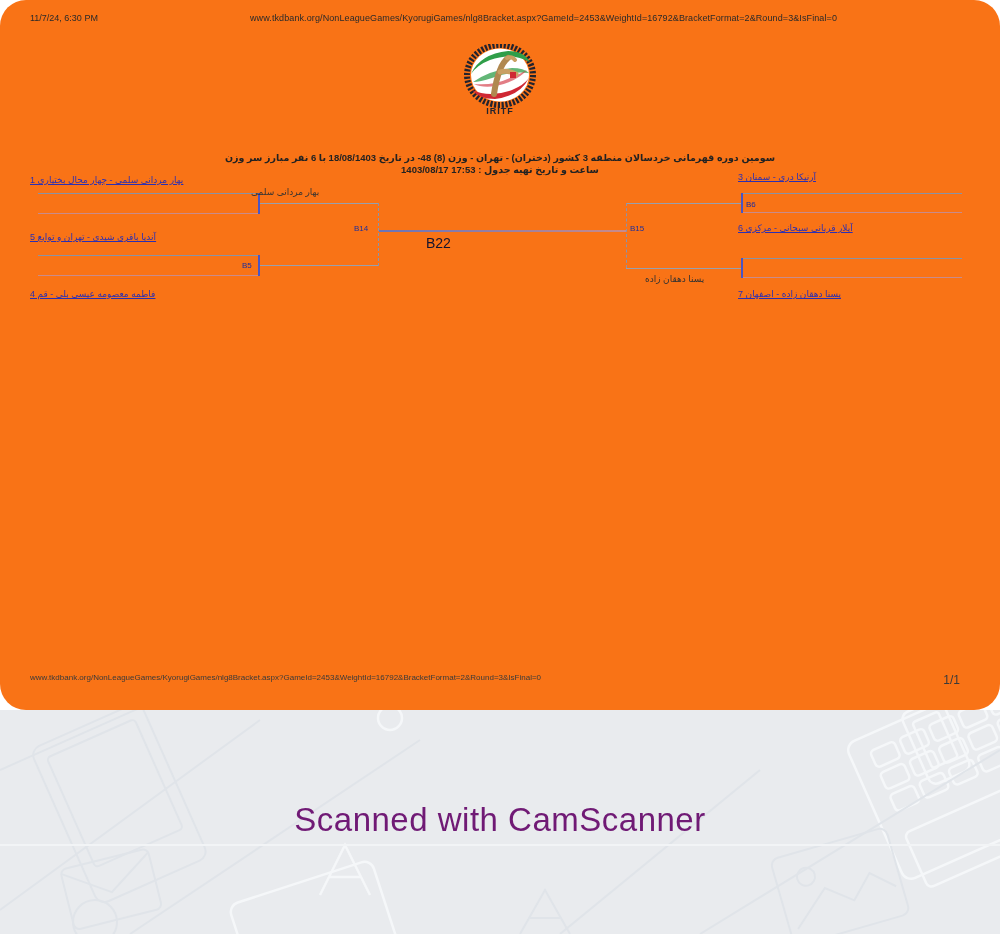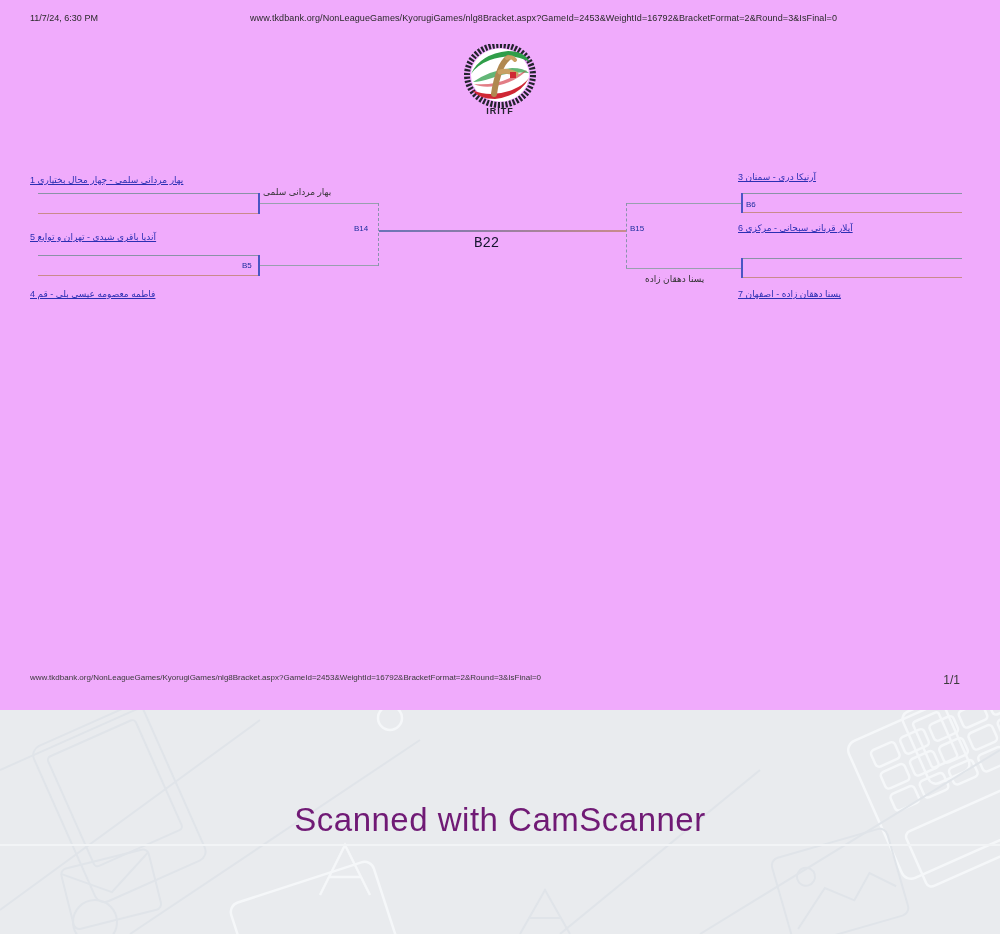--- a/index.html
+++ b/index.html
@@ -1,21 +1,21 @@
 <!DOCTYPE html>
 <html><head>
 <meta charset="utf-8">
 <style>
   html,body{margin:0;padding:0;}
   body{
     width:1000px;height:934px;position:relative;overflow:hidden;
     font-family:"Liberation Sans","DejaVu Sans",sans-serif;
     background:#fff;
   }
-  .sheet{position:absolute;left:0;top:0;width:1000px;height:710px;background:#f0abfc;}
+  .sheet{position:absolute;left:0;top:0;width:1000px;height:710px;background:#f97316;border-radius:26px;}
   
   .ph-date{position:absolute;left:30px;top:13px;font-size:9px;color:#2a2a2a;white-space:nowrap;}
   .ph-url{position:absolute;left:250px;top:13px;font-size:9px;color:#2a2a2a;white-space:nowrap;letter-spacing:.1px;}
   .pf-url{position:absolute;left:30px;top:673px;font-size:8px;color:#3a3a3a;white-space:nowrap;}
   .pf-page{position:absolute;right:40px;top:673px;font-size:12px;color:#3a3a3a;text-align:center;}
   
   .logo{position:absolute;left:450px;top:44px;width:100px;height:64px;}
   .logo-caption{position:absolute;left:450px;top:106px;width:100px;text-align:center;
     font-size:9px;font-weight:bold;color:#23232e;letter-spacing:1px;}
   
@@ -26,22 +26,22 @@
     font-size:9px;font-weight:bold;color:#222;}
   .sub2{position:absolute;left:0;top:152px;width:1000px;text-align:center;
     font-size:9.5px;font-weight:bold;color:#222;}
   .sub3{position:absolute;left:0;top:164px;width:1000px;text-align:center;
     font-size:9.5px;font-weight:bold;color:#222;}
   
   .pname{position:absolute;font-size:9px;color:#2b2fb3;text-decoration:underline;
     white-space:nowrap;direction:rtl;cursor:pointer;}
   .adv{position:absolute;font-size:9px;color:#333;white-space:nowrap;direction:rtl;}
   .blabel{position:absolute;font-size:8px;color:#1c2e9e;white-space:nowrap;}
-  .b22{position:absolute;font-family:Liberation Mono, monospace;
-    font-size:14px;color:#14142e;margin-left:48px;}
+  .b22{position:absolute;font-family:Liberation Sans, sans-serif;
+    font-size:14px;color:#14142e;}
   .hl{position:absolute;height:1px;background:#8a93a6;}
   .rl{position:absolute;height:1px;background:#c98b8b;}
   .wl{position:absolute;height:1px;background:#98a0ae;}
   .vc{position:absolute;width:2px;background:#4a55c4;}
   .dash{position:absolute;width:0;border-left:1px dashed #8a93ad;}
   .finline{position:absolute;height:1.5px;background:linear-gradient(90deg,#6a74b8,#c98b8b);}
   
   .band{position:absolute;left:0;top:710px;width:1000px;height:224px;background:#e9ebee;overflow:hidden;}
   .band svg{position:absolute;left:0;top:0;}
   .watermark{position:absolute;left:0;top:91px;width:1000px;text-align:center;
@@ -64,34 +64,36 @@
       <path d="M79 34 Q70 52 45 55 Q29 55 22 46 Q40 54 62 46 Q74 41 79 34 Z" fill="#cf2734"></path>
       <path d="M77 26 Q66 38 46 42 Q32 44 24 40 Q44 42 62 33 Q72 29 77 26 Z" fill="#cf2734" opacity=".6"></path>
       <path d="M44 50 Q46 36 50 26 Q53 18 58 14" fill="none" stroke="#b08850" stroke-width="6" stroke-linecap="round"></path>
       <path d="M50 28 Q58 26 66 30" fill="none" stroke="#c9a063" stroke-width="5" stroke-linecap="round"></path>
       <path d="M57 14 Q62 12 65 16" fill="none" stroke="#c9a063" stroke-width="4" stroke-linecap="round"></path>
       <rect x="60" y="28" width="6" height="6" fill="#cf2734"></rect>
     </svg>
   </div>
   <div class="logo-caption">IRITF</div>
 
+  <div class="sub2 fa">سومین دوره قهرمانی خردسالان منطقه 3 کشور (دختران) - تهران - وزن (8) 48- در تاریخ 18/08/1403 با 6 نفر مبارز سر وزن</div>
+  <div class="sub3 fa">ساعت و تاریخ تهیه جدول : 17:53 1403/08/17</div>
 
   <a class="pname" style="left:30px;top:175px;">بهار مردانی سلمی - چهار محال بختیاری 1</a>
   <a class="pname" style="left:30px;top:232px;">آندیا باقری شیدی - تهران و توابع 5</a>
   <a class="pname" style="left:30px;top:289px;">فاطمه معصومه عیسی بلی - قم 4</a>
 
   <a class="pname" style="left:738px;top:172px;">آرنیکا دری - سمنان 3</a>
   <a class="pname" style="left:738px;top:223px;">آیلار قربانی سبحانی - مرکزی 6</a>
   <a class="pname" style="left:738px;top:289px;">یسنا دهقان زاده - اصفهان 7</a>
 
   <div class="hl" style="left:38px;top:193px;width:220px;"></div>
   <div class="rl" style="left:38px;top:213px;width:220px;"></div>
   <div class="vc" style="left:258px;top:193px;height:21px;"></div>
   <div class="wl" style="left:260px;top:203px;width:118px;"></div>
-  <div class="adv" style="left:263px;top:187px;">بهار مردانی سلمی</div>
+  <div class="adv" style="left:251px;top:187px;">بهار مردانی سلمی</div>
 
   <div class="hl" style="left:38px;top:255px;width:220px;"></div>
   <div class="rl" style="left:38px;top:275px;width:220px;"></div>
   <div class="vc" style="left:258px;top:255px;height:21px;"></div>
   <div class="wl" style="left:260px;top:265px;width:118px;"></div>
   <div class="blabel" style="left:242px;top:261px;">B5</div>
 
   <div class="dash" style="left:378px;top:203px;height:63px;"></div>
   <div class="blabel" style="left:354px;top:224px;">B14</div>
 

